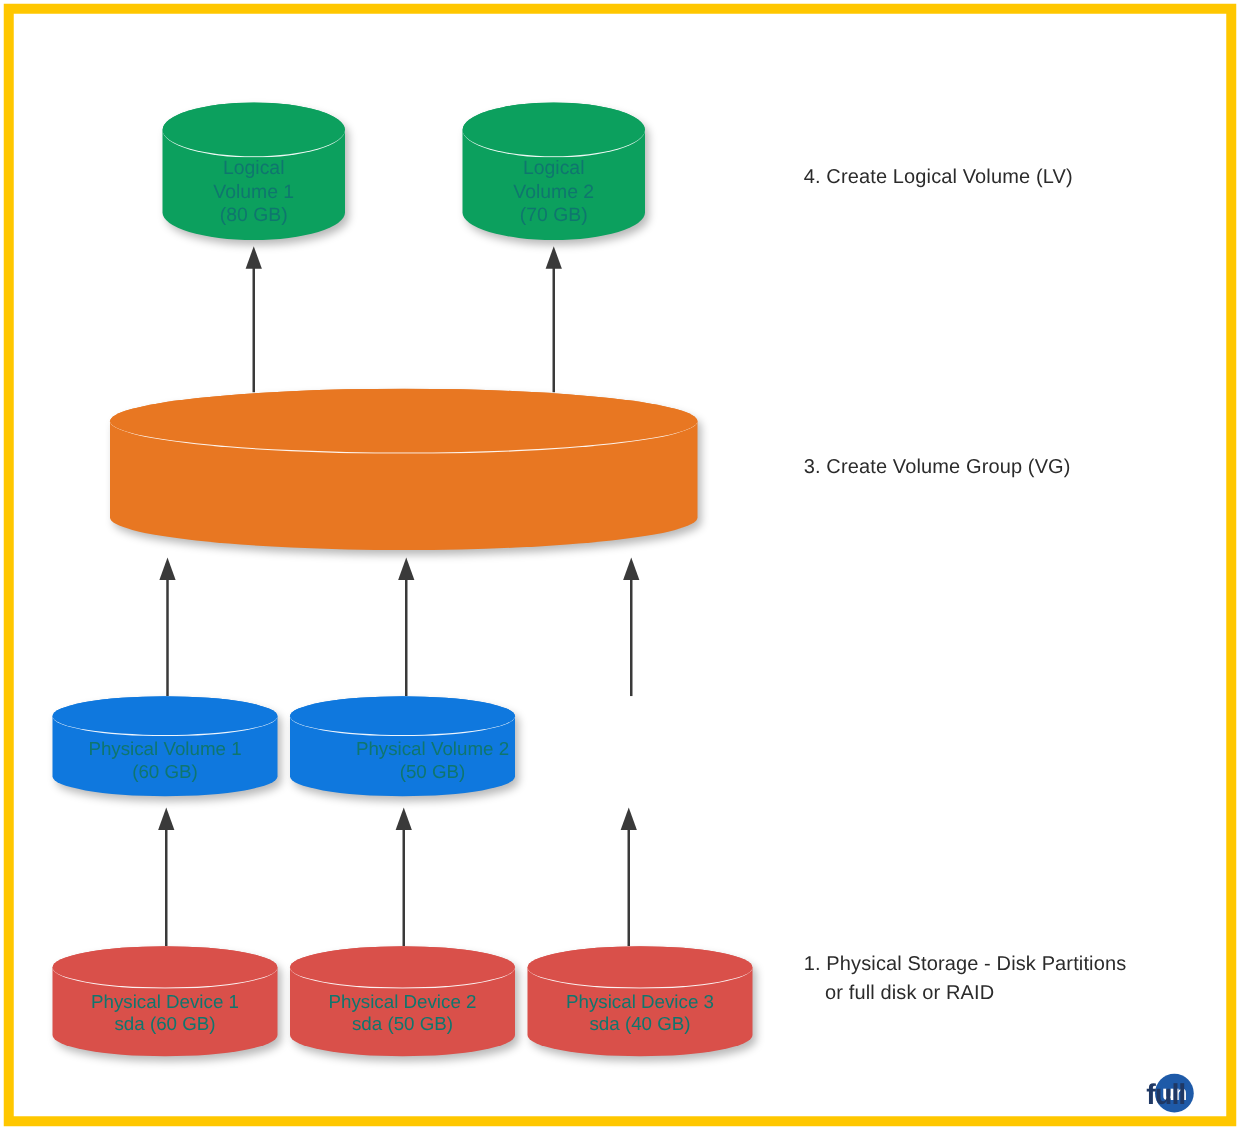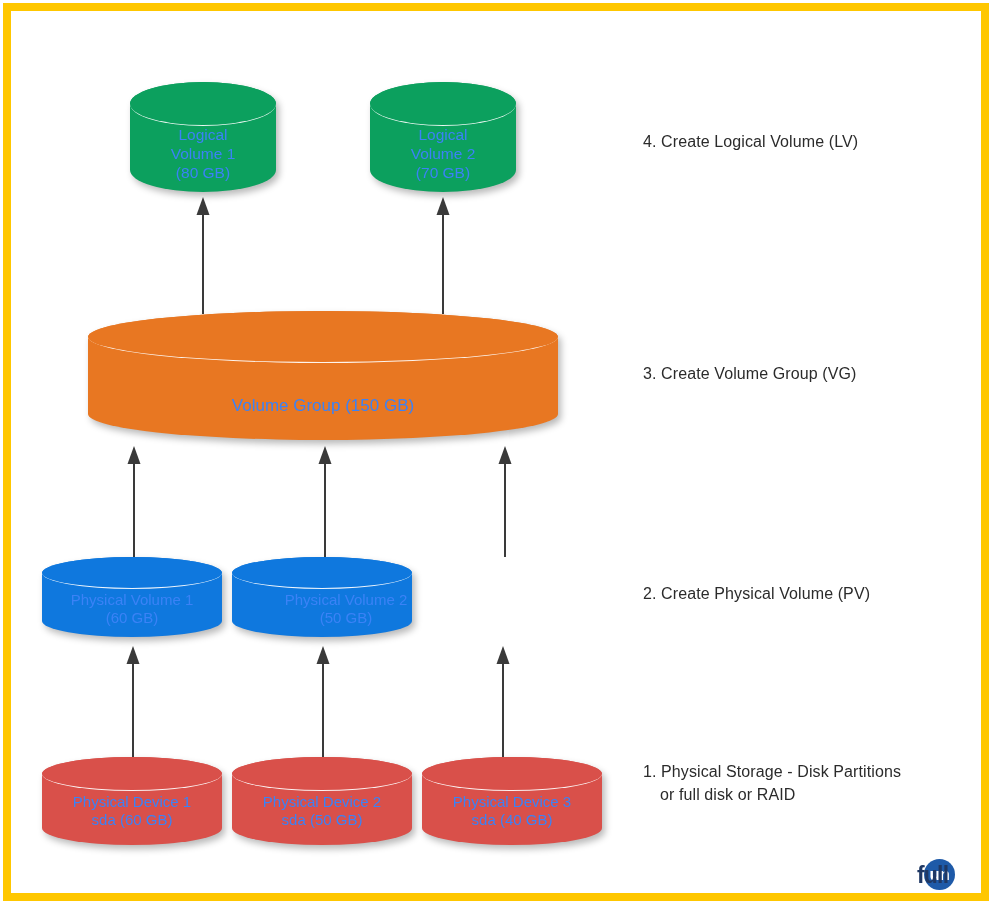--- a/index.html
+++ b/index.html
@@ -52,21 +52,21 @@
     height: calc(var(--cap) * 2);
     border-radius: 50%;
     background: var(--fill);
     border-bottom: 1.5px solid rgba(255,255,255,0.92);
     box-sizing: border-box;
   }
   .cyl .label {
     position: absolute;
     left: 0;
     right: 0;
-    color: #3b82f6;
+    color: #0f766e;
     text-align: center;
     line-height: 1.22;
     white-space: pre-line;
     pointer-events: none;
   }
   
   .arrow {
     position: absolute;
   }
   .arrow svg { display: block; }
@@ -149,21 +149,20 @@
   <div class="arrow" style="left:435px; top:196px;">
     <svg width="16" height="118" viewBox="0 0 16 118">
       <line x1="8" y1="118" x2="8" y2="18" stroke="#3A3A3A" stroke-width="2"></line>
       <polygon points="8,1 1.5,19 14.5,19" fill="#3A3A3A"></polygon>
     </svg>
   </div>
 
   <div class="cyl" style="left:88px; top:311px; width:470px; height:129px; --fill:#E87722; --cap:26px;">
     <div class="body"></div>
     <div class="top"></div>
-    <div class="label" style="top:85px; font-size:17px;">Volume Group (150 GB)</div>
   </div>
 
   <div class="arrow" style="left:126px; top:445px;">
     <svg width="16" height="112" viewBox="0 0 16 112">
       <line x1="8" y1="112" x2="8" y2="18" stroke="#3A3A3A" stroke-width="2"></line>
       <polygon points="8,1 1.5,19 14.5,19" fill="#3A3A3A"></polygon>
     </svg>
   </div>
   <div class="arrow" style="left:317px; top:445px;">
     <svg width="16" height="112" viewBox="0 0 16 112">
@@ -230,21 +229,20 @@
     <div class="body"></div>
     <div class="top"></div>
     <div class="label" style="top:36px; font-size:15px;">Physical Device 3
 sda (40 GB)</div>
   </div>
 
   <div class="step" style="left:643px; top:130px;">4. Create Logical Volume (LV)</div>
 
   <div class="step" style="left:643px; top:362px;">3. Create Volume Group (VG)</div>
 
-  <div class="step" style="left:643px; top:582px;">2. Create Physical Volume (PV)</div>
 
   <div class="step" style="left:643px; top:737px;">
     <span>1. Physical Storage - Disk Partitions</span>
     <span class="l2">or full disk or RAID</span>
   </div>
 
   <div id="logo">
     <div class="circle">un</div>
     <div class="word">full</div>
   </div>

